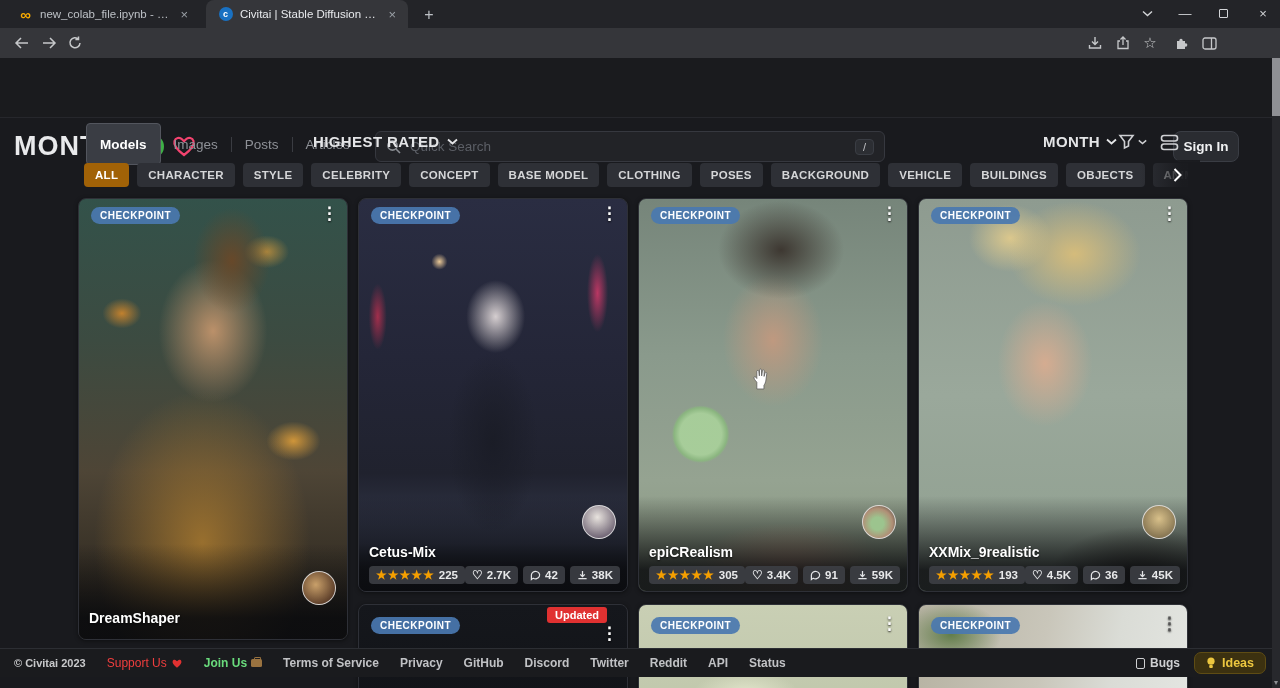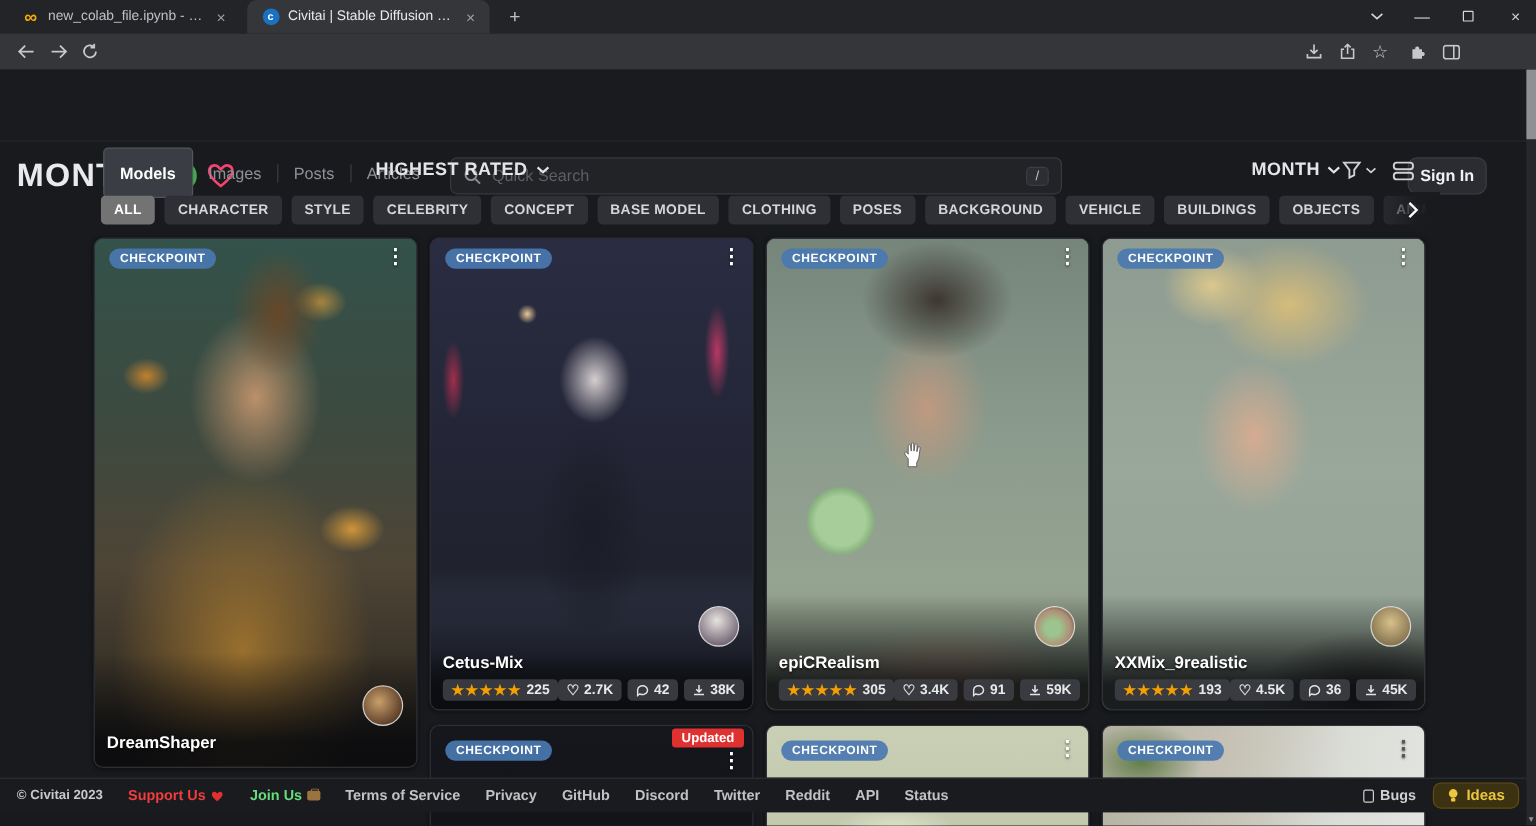--- a/index.html
+++ b/index.html
@@ -72,37 +72,37 @@
   .chev { display:inline-block; }
   #filter-ic { position:absolute; left:1118px; top:2px; display:flex; align-items:center; gap:3px; color:#cfd0d3; }
   #layout-ic { position:absolute; left:1160px; top:3px; }
 
   
   #chiprow { position:absolute; top:163px; left:84px; width:1104px; height:25px; display:flex;
              gap:8px; overflow:hidden; }
   .chip { flex:0 0 auto; height:24px; display:flex; align-items:center; padding:0 11px;
           background:#2e3036; border-radius:4px; color:#d5d6d8; font-size:11.5px; font-weight:700;
           letter-spacing:0.3px; white-space:nowrap; }
-  .chip.active { background:#737373; color:#fff; }
+  .chip.active { background:#a16207; color:#fff; }
   #chipfade { position:absolute; top:160px; left:1140px; width:60px; height:30px;
               background:linear-gradient(90deg, rgba(25,26,30,0), rgba(25,26,30,0.95) 70%);
               display:flex; align-items:center; justify-content:flex-end; padding-right:18px; }
 
   
   #grid { position:absolute; top:198px; left:78px; width:1110px; height:460px; }
   .card { position:absolute; width:270px; border-radius:8px; overflow:hidden; background:#222327;
           border:1px solid #2e3037; box-shadow:0 1px 4px rgba(0,0,0,0.45); }
   .card .art { position:absolute; inset:0; }
   .card .shade { position:absolute; left:0; right:0; bottom:0; height:95px;
                  background:linear-gradient(180deg, rgba(10,11,14,0) 0%, rgba(10,11,14,0.88) 78%); }
   .cp-badge { position:absolute; left:12px; top:8px; background:rgba(74,120,176,0.92); color:#fff;
               font-size:10px; font-weight:800; letter-spacing:0.5px; padding:3px 9px; border-radius:10px; }
   .dots { position:absolute; right:9px; top:6px; color:#fff; font-size:17px; font-weight:700;
           text-shadow:0 1px 2px rgba(0,0,0,0.8); line-height:1; }
-  .upd-badge { position:absolute; right:7px; top:2px; background:#e03131; color:#fff; font-size:11px;
+  .upd-badge { position:absolute; right:20px; top:2px; background:#e03131; color:#fff; font-size:11px;
                font-weight:700; padding:2px 8px; border-radius:3px; }
   .avatar { position:absolute; right:11px; width:34px; height:34px; border-radius:50%;
             border:1.5px solid rgba(230,230,230,0.85); }
   .card-info { position:absolute; left:10px; right:10px; bottom:7px; }
   .card-title { color:#fff; font-size:14px; font-weight:700; margin-bottom:6px;
                 text-shadow:0 1px 2px rgba(0,0,0,0.7); }
   .statrow { display:flex; justify-content:space-between; align-items:center; }
   .pill { background:rgba(62,64,70,0.88); border-radius:4px; padding:2px 7px; display:flex;
           align-items:center; gap:4px; color:#e8e9ea; font-size:11.5px; font-weight:700; }
   .stars { color:#f59f00; font-size:12px; letter-spacing:1px; }
@@ -151,21 +151,21 @@
   .av1 { background:radial-gradient(circle at 40% 40%, #c9a06a, #5a3c28 75%); }
   .av2 { background:radial-gradient(circle at 45% 35%, #e8e3de, #6a5f70 80%); }
   .av3 { background:radial-gradient(circle at 45% 55%, #9cc48e 25%, #b08f76 60%, #44413a 95%); }
   .av4 { background:radial-gradient(circle at 50% 40%, #d8c08a, #7a6a4a 85%); }
 
   
   #footer { position:absolute; left:0; top:648px; width:1280px; height:29px; background:#1a1b1e;
             border-top:1px solid #2c2e33; display:flex; align-items:center; padding:0 14px;
             gap:21px; z-index:50; }
   .f-copy { color:#c8c9cb; font-size:11px; font-weight:700; }
-  .f-support { color:#f03e3e; font-size:12px; font-weight:700; display:flex; align-items:center; gap:4px; }
+  .f-support { color:#f03e3e; font-size:12px; font-weight:400; display:flex; align-items:center; gap:4px; }
   .f-join { color:#69db7c; font-size:12px; font-weight:700; display:flex; align-items:center; gap:4px; }
   .f-link { color:#c1c2c5; font-size:12px; font-weight:600; }
   #f-right { margin-left:auto; display:flex; align-items:center; gap:14px; }
   .f-bugs { color:#cfd0d2; font-size:12px; font-weight:600; display:flex; align-items:center; gap:5px;padding-left:15px; }
   .bug-box { width:9px; height:11px; border:1.4px solid #cfd0d2; border-radius:2px; display:inline-block; }
   .f-ideas { background:#3c3110; border:1px solid #5e4c14; border-radius:7px; color:#ecc63f;
              font-size:12.5px; font-weight:700; padding:3px 11px; display:flex; align-items:center; gap:6px; }
   .brief { width:11px; height:8px; background:#9a7340; border-radius:1.5px; position:relative; display:inline-block; }
   .brief::before { content:""; position:absolute; left:3px; top:-2.5px; width:5px; height:2.5px;
                    border:1px solid #9a7340; border-bottom:none; border-radius:1.5px 1.5px 0 0; }

